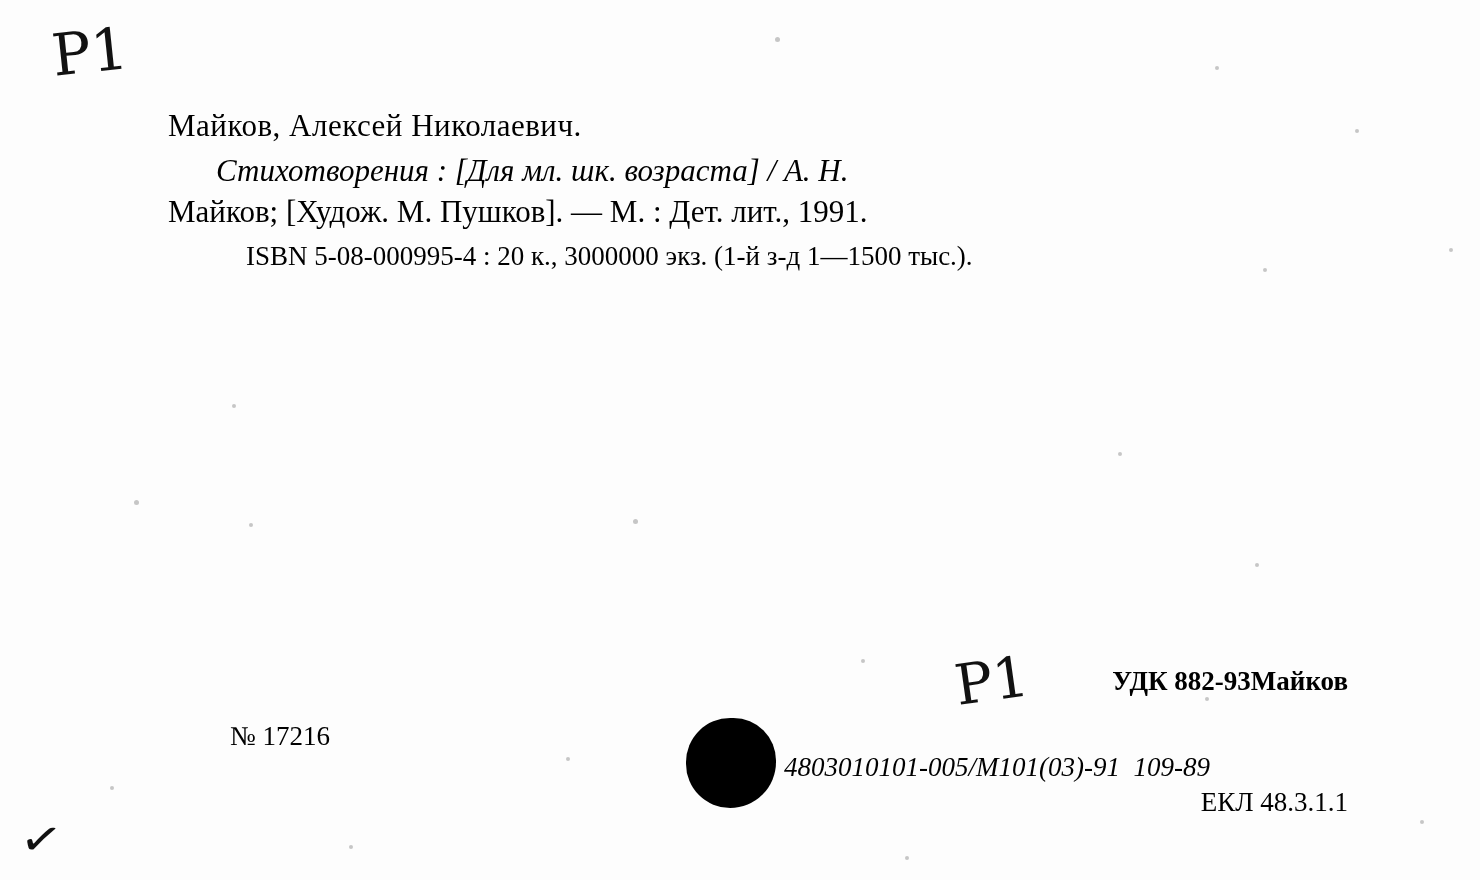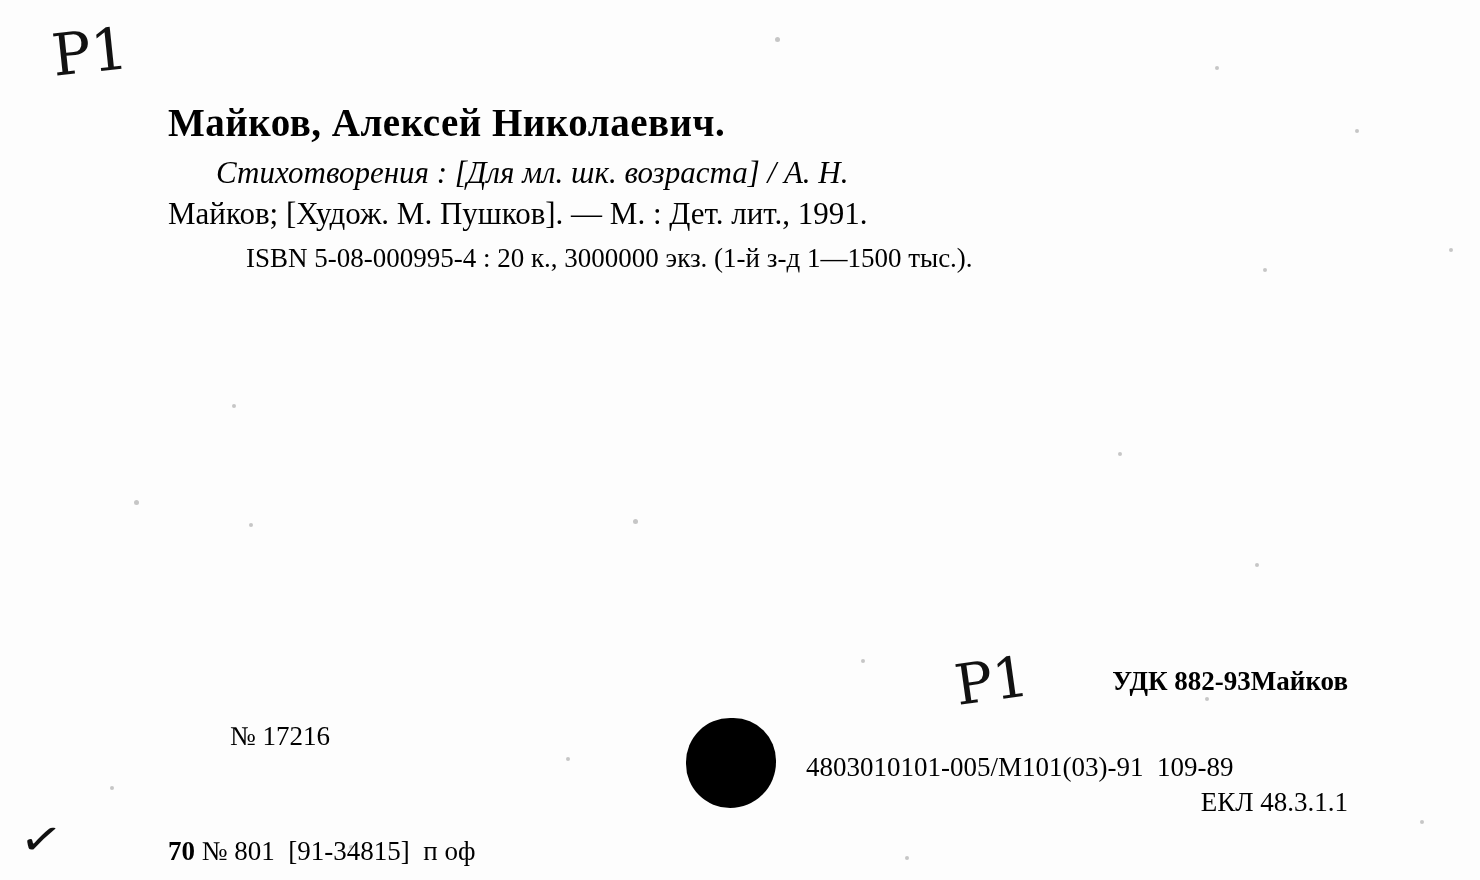--- a/index.html
+++ b/index.html
@@ -30,25 +30,25 @@
   }
 
   
   .biblio {
     position: absolute;
     left: 168px;
     top: 95px;
     width: 1200px;
   }
   .heading {
-    font-weight: bold;
-    font-size: 39px;
+    font-weight: normal;
+    font-size: 31px;
     letter-spacing: .5px;
     line-height: 1.25;
-    margin: 4px 0 5px 0;
+    margin: 12px 0 5px 0;
     white-space: pre;
   }
   .body-line {
     font-size: 31px;
     line-height: 1.32;
     margin: 0;
     white-space: pre;
   }
   .body-line.indent {
     text-indent: 48px;
@@ -83,24 +83,25 @@
     text-align: right;
     font-size: 27px;
     line-height: 1.0;
     white-space: pre;
   }
   .br-udk { margin-bottom: 40px; font-weight: bold; }
   .br-ekl { margin-bottom: 52px; }
 
   .imprint-code {
     position: absolute;
-    left: 806px;
+    left: 784px;
     top: 752px;
     font-size: 27px;
     white-space: pre;
+    font-style: italic;
   }
 
   
   .ink-mark {
     position: absolute;
     font-family: "DejaVu Serif", serif;
     color: #111;
     pointer-events: none;
   }
   .mark-p1 {
@@ -158,21 +159,20 @@
 
   <div class="biblio">
     <p class="heading">Майков, Алексей Николаевич.</p>
     <p class="body-line indent">Стихотворения : [Для мл. шк. возраста] / А. Н.</p>
     <p class="body-line">Майков; [Худож. М. Пушков]. — М. : Дет. лит., 1991.</p>
     <p class="isbn-line">ISBN 5-08-000995-4 : 20 к., 3000000 экз. (1-й з-д 1—1500 тыс.).</p>
   </div>
 
   <div class="bottom-left">
     <div class="bl-row1">№ 17216</div>
-    <div class="bl-row2"><b>70</b> <span>№ 801  [91-34815]  п оф</span></div>
     
   </div>
 
   <div class="bottom-right">
     <div class="br-udk">УДК 882-93Майков</div>
     <div class="br-ekl">ЕКЛ 48.3.1.1</div>
   </div>
 
   <div class="imprint-code">4803010101-005/М101(03)-91  109-89</div>
 

